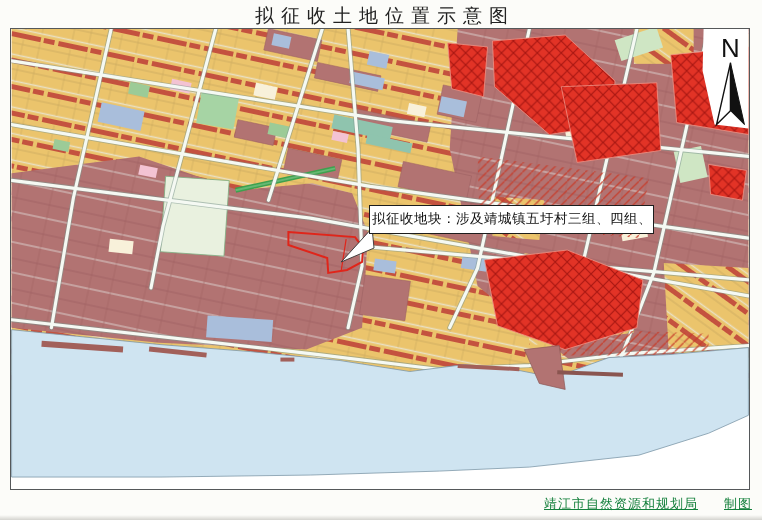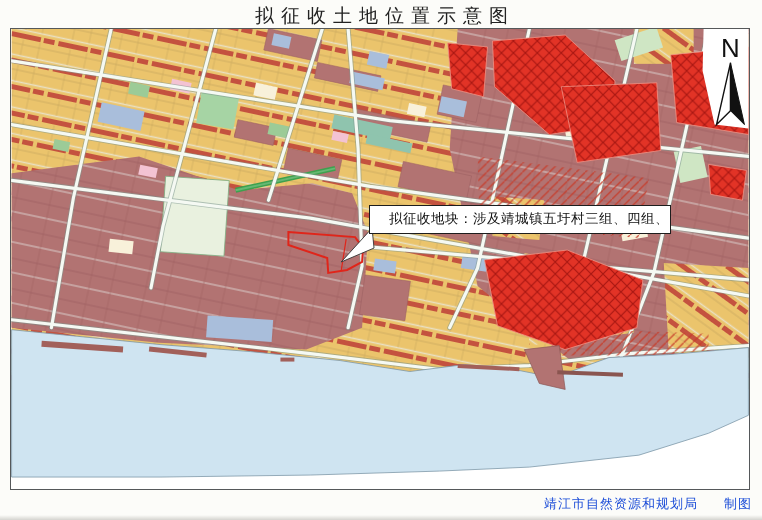--- a/index.html
+++ b/index.html
@@ -13,27 +13,27 @@
     font-size:19px;letter-spacing:7px;color:#222;font-weight:500;
   }
   .map-frame{
     position:absolute;left:10px;top:28px;width:740px;height:462px;
     border:1px solid #55585a;background:#ffffff;box-sizing:border-box;
   }
   .map-frame svg{display:block;width:100%;height:100%;}
   .callout{
     position:absolute;left:368px;top:204px;width:276px;
     background:#ffffff;border:1px solid #1d1d1d;
-    padding:3px 5px 4px 19px;
+    padding:3px 5px 4px 2px;
     font-size:13.5px;line-height:1.5;color:#111;letter-spacing:0.5px;
   }
   .callout div{white-space:nowrap;}
   .attribution{
     position:absolute;top:495px;right:10px;display:flex;gap:26px;
-    font-size:13px;color:#1d4ed8;letter-spacing:1px;
+    font-size:13px;color:#15803d;letter-spacing:1px;text-decoration:underline;
   }
   .scan-shadow{
     position:absolute;left:0;bottom:0;width:762px;height:5px;
     background:linear-gradient(to bottom,rgba(0,0,0,0),rgba(110,108,100,0.28));
   }
 </style>
 </head>
 <body>
 
 <div class="page-title">拟征收土地位置示意图</div>

